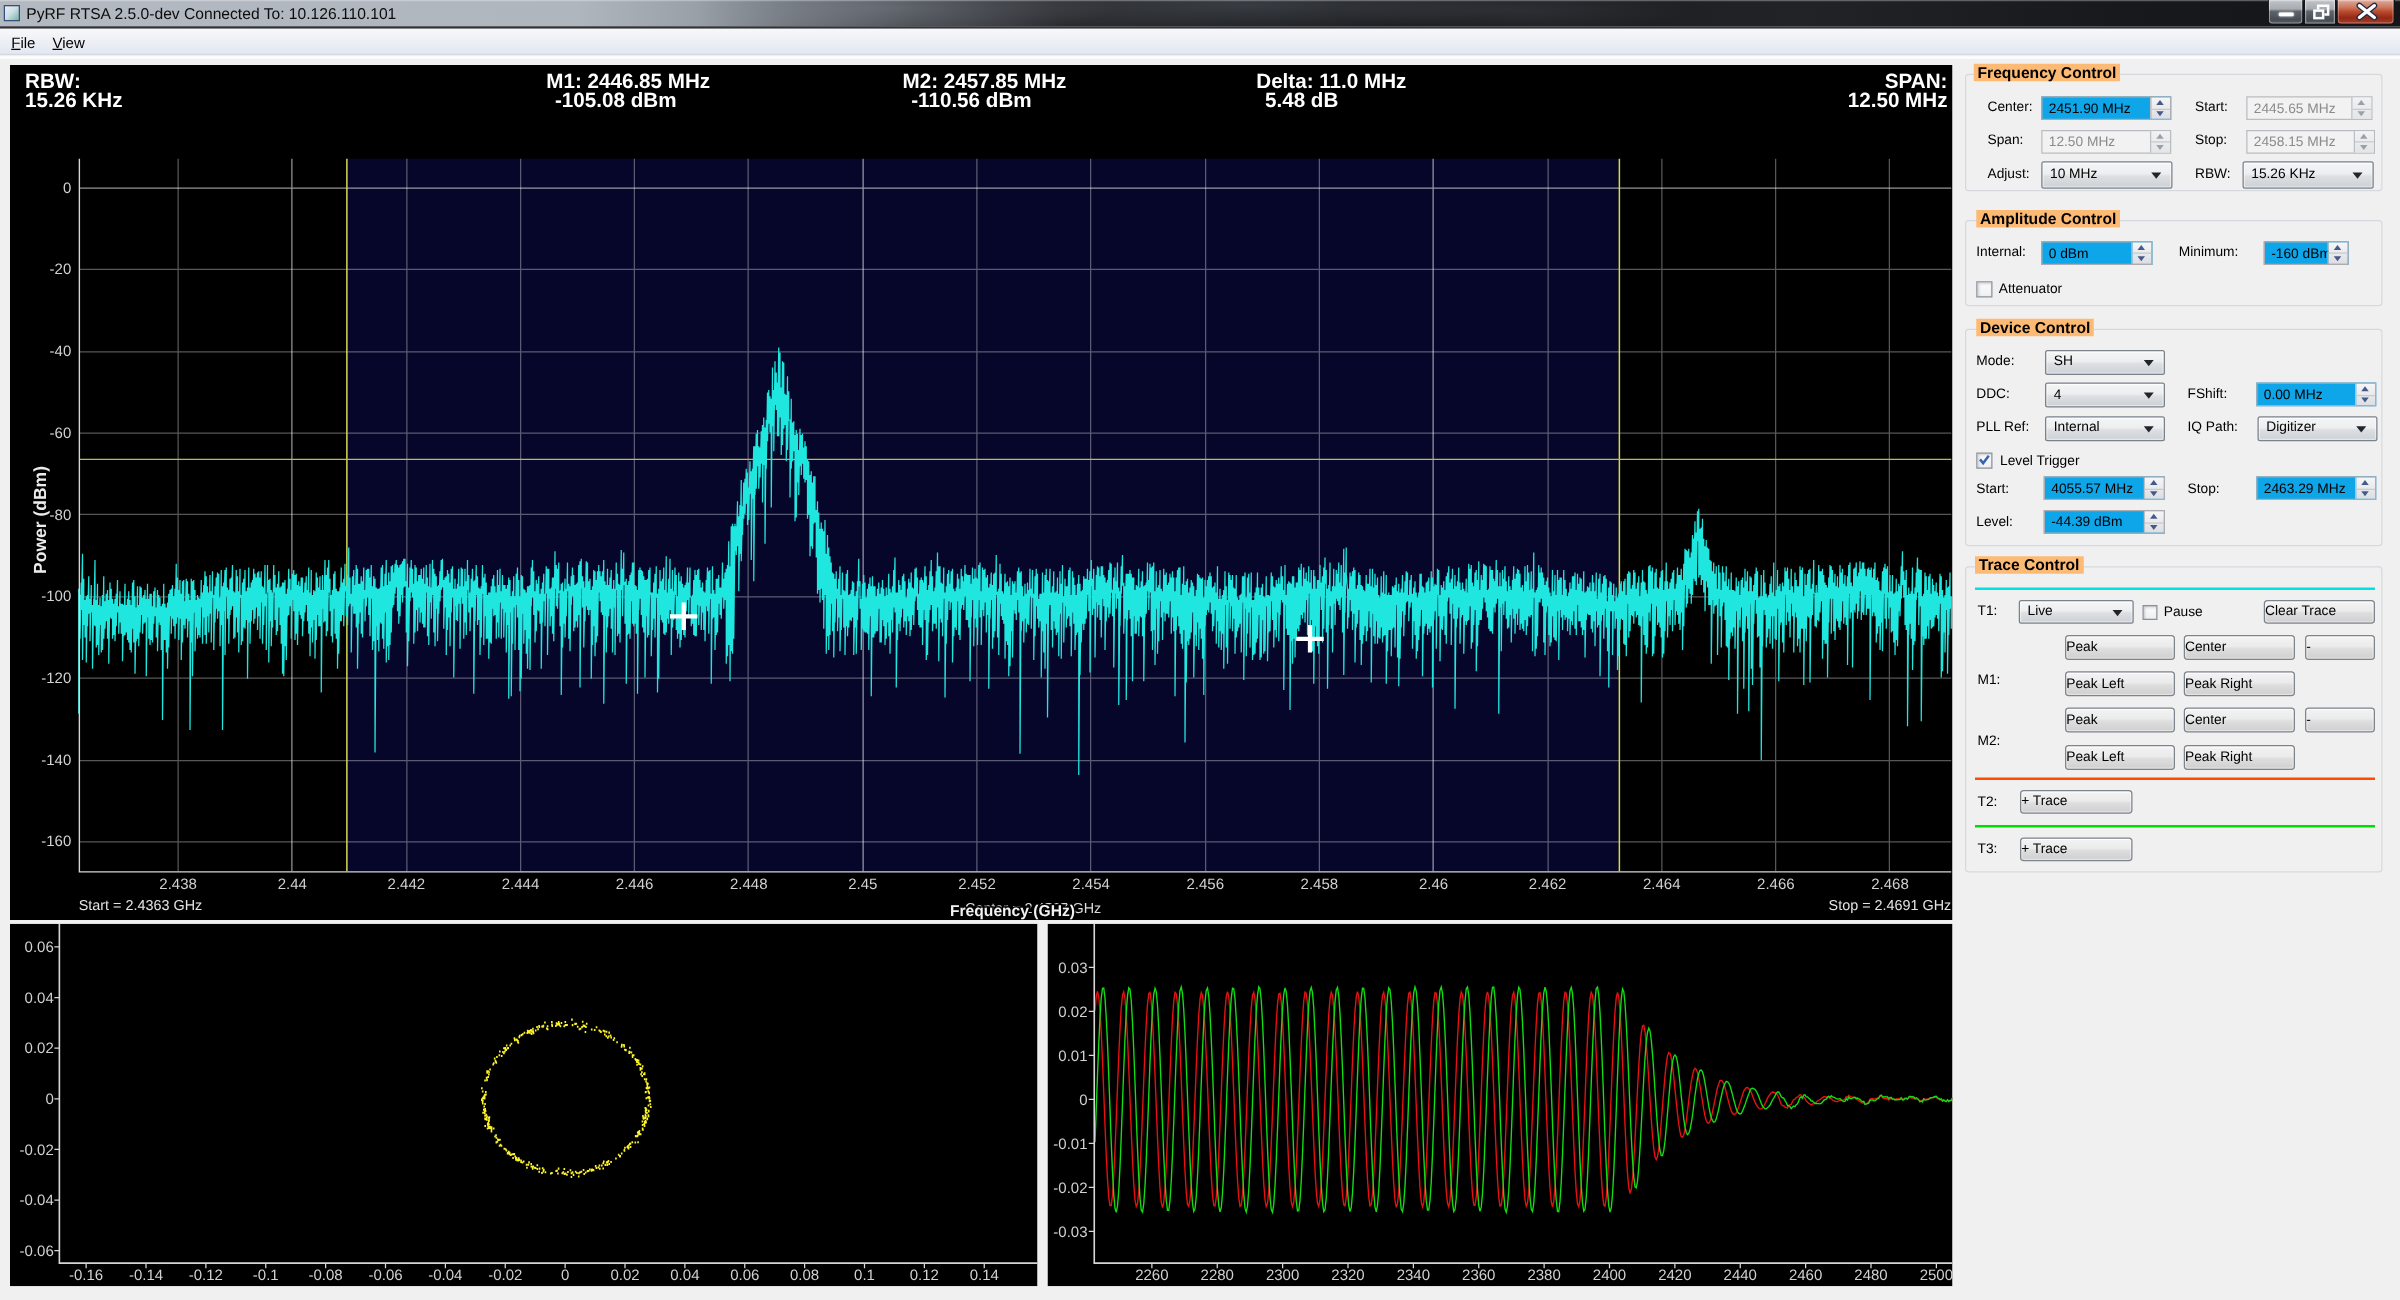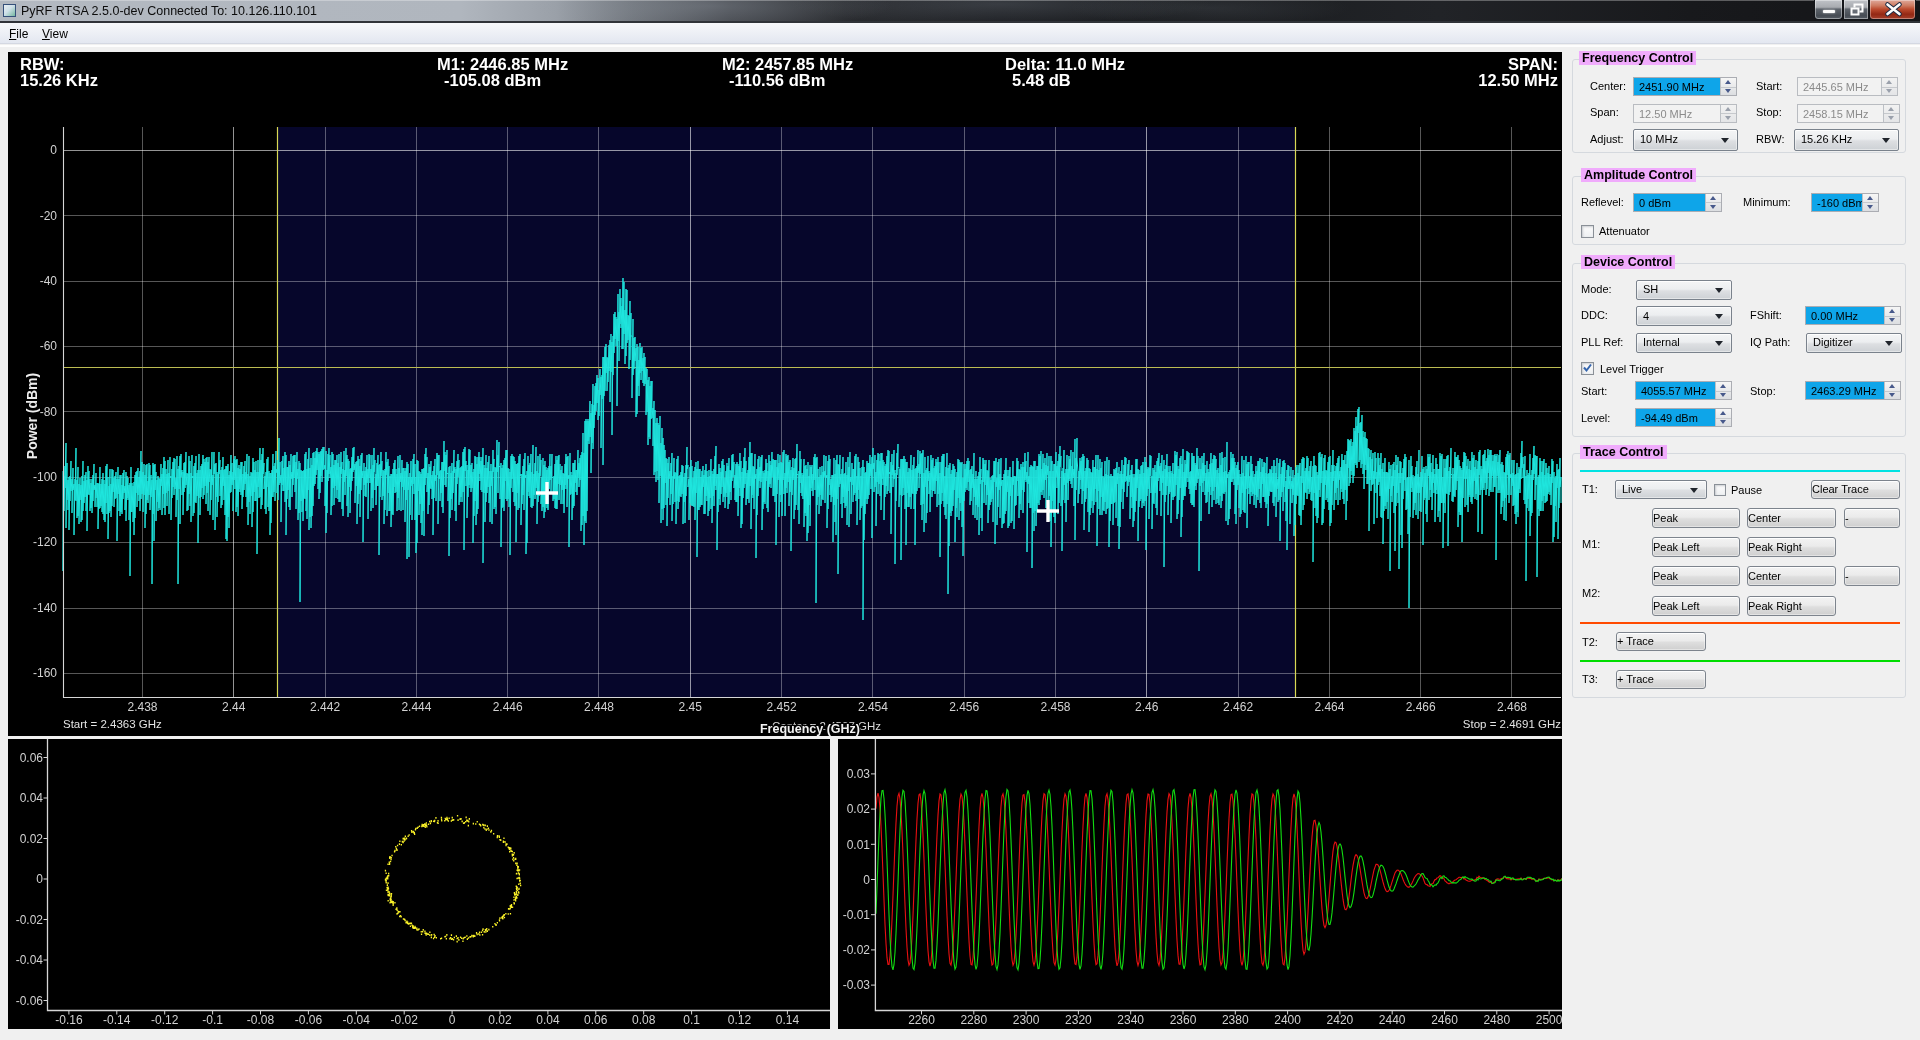--- a/index.html
+++ b/index.html
@@ -1,20 +1,20 @@
 <!DOCTYPE html>
 <html><head><meta charset="utf-8"><style>
 *{margin:0;padding:0;box-sizing:border-box}
 body{width:1920px;height:1040px;overflow:hidden;background:#f0f0f0;font-family:"Liberation Sans",sans-serif;position:relative}
 .abs{position:absolute}
 .tk{font:12px "Liberation Sans",sans-serif;fill:#d2d2d2}
 .hdr{font:bold 16.5px "Liberation Sans",sans-serif;fill:#fff}
 .lbl{position:absolute;font:11px "Liberation Sans",sans-serif;color:#000;white-space:nowrap}
 .gb{position:absolute;border:1px solid #d5d9de;border-radius:3px}
-.gbt{position:absolute;font:bold 12.5px "Liberation Sans",sans-serif;background:#f0abfc;padding:0 3px;white-space:nowrap}
+.gbt{position:absolute;font:bold 12.5px "Liberation Sans",sans-serif;background:#fdba74;padding:0 3px;white-space:nowrap}
 .spin{position:absolute;background:#0ea5e9;border:1px solid #abadb3;font:11px "Liberation Sans",sans-serif;color:#000}
 .spin .tx{position:absolute;left:5px;top:3px;white-space:nowrap}
 .spin.dis{background:#f2f2f2;border-color:#b9bcc1;color:#8b8b8b}
 .sb{position:absolute;right:0;top:0;bottom:0;width:16px;border-left:1px solid #bcc0c5;background:linear-gradient(#f6f6f6,#dcdee1)}
 .sb i{position:absolute;left:0;right:0;height:50%;display:block}
 .sb i.d{top:50%;border-top:1px solid #c6c9cd}
 .sb i:before{content:"";position:absolute;left:50%;top:50%;margin-left:-3.5px}
 .sb i.u:before{margin-top:-2px;border-left:3.5px solid transparent;border-right:3.5px solid transparent;border-bottom:4px solid #47598b}
 .sb i.d:before{margin-top:-2px;border-left:3.5px solid transparent;border-right:3.5px solid transparent;border-top:4px solid #47598b}
 .spin.dis .sb{background:linear-gradient(#f2f2f2,#e4e5e7)}
@@ -205,21 +205,21 @@
 <div class="lbl" style="left:1590px;top:133px">Adjust:</div>
 <div class="combo" style="left:1633px;top:128.5px;width:105px;height:22px">
     <span class="tx">10 MHz</span>
   </div>
 <div class="lbl" style="left:1756px;top:133px">RBW:</div>
 <div class="combo" style="left:1794px;top:128.5px;width:105px;height:22px">
     <span class="tx">15.26 KHz</span>
   </div>
 <div class="gb" style="left:1572px;top:176px;width:334px;height:69px"></div>
 <div class="gbt" style="left:1581px;top:168px">Amplitude Control</div>
-<div class="lbl" style="left:1581px;top:196px">Reflevel:</div>
+<div class="lbl" style="left:1581px;top:196px">Internal:</div>
 <div class="spin" style="left:1633px;top:192.5px;width:89px;height:19px">
     <span class="tx">0 dBm</span>
     <span class="sb">
       <i class="u"></i>
       <i class="d"></i>
     </span>
   </div>
 <div class="lbl" style="left:1743px;top:196px">Minimum:</div>
 <div class="spin" style="left:1811px;top:192.5px;width:68px;height:19px">
     <span class="tx">-160 dBm</span>
@@ -273,21 +273,21 @@
 <div class="lbl" style="left:1750px;top:385px">Stop:</div>
 <div class="spin" style="left:1805px;top:381px;width:96px;height:19px">
     <span class="tx">2463.29 MHz</span>
     <span class="sb">
       <i class="u"></i>
       <i class="d"></i>
     </span>
   </div>
 <div class="lbl" style="left:1581px;top:412px">Level:</div>
 <div class="spin" style="left:1635px;top:408px;width:97px;height:19px">
-    <span class="tx">-94.49 dBm</span>
+    <span class="tx">-44.39 dBm</span>
     <span class="sb">
       <i class="u"></i>
       <i class="d"></i>
     </span>
   </div>
 <div class="gb" style="left:1572px;top:453px;width:334px;height:245px"></div>
 <div class="gbt" style="left:1580px;top:445px">Trace Control</div>
 <div class="abs" style="left:1580px;top:470px;width:320px;height:2px;background:#00e2e2"></div>
 <div class="lbl" style="left:1582px;top:483px">T1:</div>
 <div class="combo" style="left:1615px;top:480px;width:92px;height:19px">

